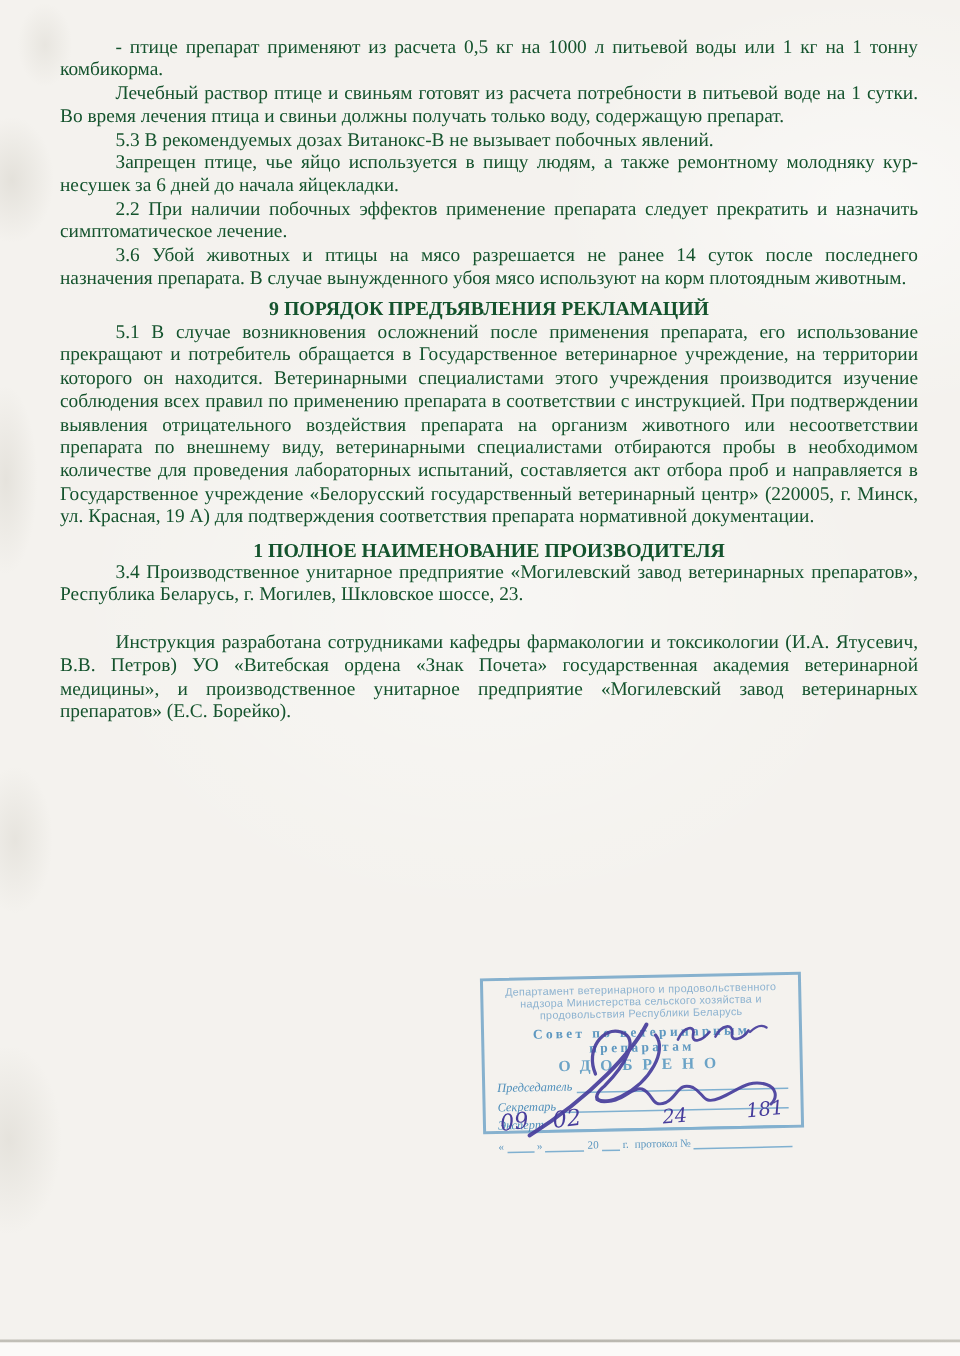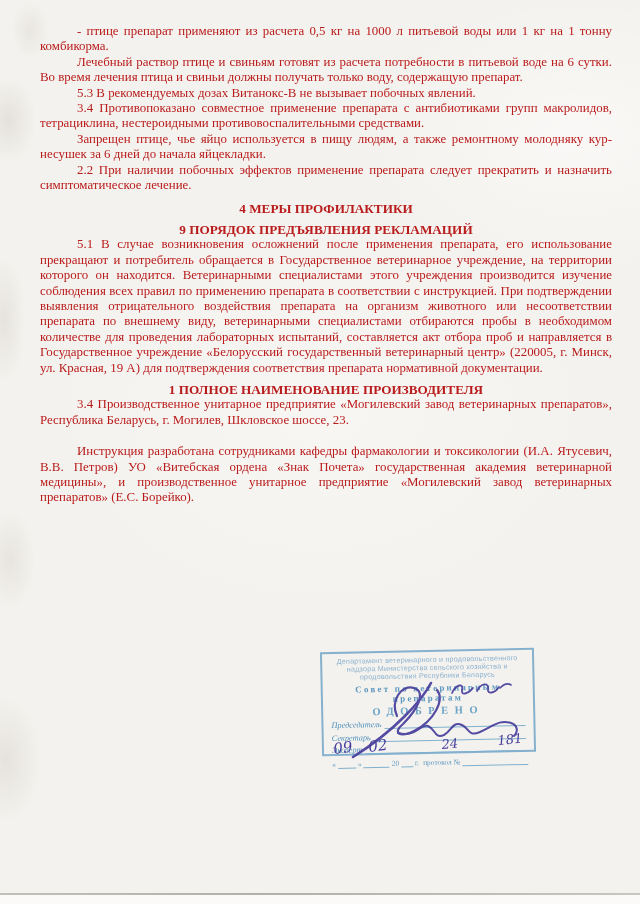--- a/index.html
+++ b/index.html
@@ -15,21 +15,21 @@
       radial-gradient(40px 60px at 8px 120px, rgba(170,165,150,.22), transparent 70%),
       radial-gradient(30px 90px at 4px 320px, rgba(170,165,150,.20), transparent 70%),
       radial-gradient(36px 70px at 10px 560px, rgba(170,165,150,.18), transparent 70%),
       radial-gradient(50px 90px at 6px 760px, rgba(170,165,150,.20), transparent 70%),
       radial-gradient(26px 40px at 30px 30px, rgba(170,165,150,.16), transparent 70%),
       radial-gradient(300px 200px at 90% 15%, rgba(255,255,255,.5), transparent 70%),
       radial-gradient(400px 300px at 50% 45%, rgba(255,255,255,.35), transparent 70%);
   }
   .textcol{
     position:absolute;left:40px;right:28px;top:24px;
-    font-size:12.9px;line-height:15.4px;color:#b91c1c;
+    font-size:12.9px;line-height:15.4px;color:#14532d;
     text-align:justify;
   }
   .para{margin:0;text-indent:37px;}
   .heading{margin:0;text-align:center;font-weight:700;text-indent:0;font-size:13.2px;}
   .mt-h4{margin-top:8px;}
   .mt-h5{margin-top:5px;}
   .mt-h6{margin-top:6px;}
   .mt-final{margin-top:16px;}
   
   .stamp{
@@ -79,26 +79,25 @@
   }
   .below-edge{position:absolute;left:0;right:0;top:895px;bottom:0;background:#fbfaf8;}
 </style>
 </head>
 <body>
 
 <div class="paper-noise"></div>
 
 <div class="textcol">
   <p class="para">- птице препарат применяют из расчета 0,5 кг на 1000 л питьевой воды или 1 кг на 1 тонну комбикорма.</p>
-  <p class="para">Лечебный раствор птице и свиньям готовят из расчета  потребности в питьевой воде на 6 сутки. Во время лечения птица и свиньи должны получать только воду, содержащую препарат.</p>
+  <p class="para">Лечебный раствор птице и свиньям готовят из расчета  потребности в питьевой воде на 1 сутки. Во время лечения птица и свиньи должны получать только воду, содержащую препарат.</p>
   <p class="para">5.3 В рекомендуемых дозах Витанокс-В не вызывает побочных явлений.</p>
-  <p class="para">3.4 Противопоказано совместное применение препарата с антибиотиками групп макролидов, тетрациклина, нестероидными противовоспалительными средствами.</p>
   <p class="para">Запрещен птице, чье яйцо используется в пищу людям, а также ремонтному молодняку кур-несушек за 6 дней до начала яйцекладки.</p>
   <p class="para">2.2 При наличии побочных эффектов применение препарата следует прекратить и назначить симптоматическое лечение.</p>
-  <p class="heading mt-h4">4 МЕРЫ ПРОФИЛАКТИКИ</p>
+  <p class="para">3.6 Убой животных  и птицы на мясо разрешается не ранее 14 суток после последнего назначения препарата. В случае вынужденного убоя мясо используют на корм  плотоядным животным.</p>
   <p class="heading mt-h5">9 ПОРЯДОК ПРЕДЪЯВЛЕНИЯ РЕКЛАМАЦИЙ</p>
   <p class="para">5.1 В случае возникновения осложнений после применения препарата, его использование прекращают и потребитель обращается в Государственное ветеринарное учреждение, на территории которого он находится. Ветеринарными специалистами этого учреждения производится изучение соблюдения всех правил по применению препарата в соответствии с инструкцией. При подтверждении выявления отрицательного воздействия препарата на организм животного или несоответствии препарата по внешнему виду, ветеринарными специалистами отбираются пробы в необходимом количестве для проведения лабораторных испытаний, составляется акт отбора проб и направляется в Государственное учреждение «Белорусский государственный ветеринарный центр» (220005, г. Минск, ул. Красная, 19 А) для подтверждения соответствия препарата нормативной документации.</p>
   <p class="heading mt-h6">1 ПОЛНОЕ НАИМЕНОВАНИЕ ПРОИЗВОДИТЕЛЯ</p>
   <p class="para">3.4 Производственное унитарное предприятие  «Могилевский завод ветеринарных препаратов», Республика Беларусь, г. Могилев, Шкловское шоссе, 23.</p>
   <p class="para mt-final">Инструкция разработана сотрудниками кафедры фармакологии и токсикологии (И.А. Ятусевич, В.В. Петров) УО «Витебская ордена «Знак Почета» государственная академия ветеринарной медицины»,  и производственное унитарное предприятие «Могилевский завод ветеринарных препаратов» (Е.С. Борейко).</p>
 </div>
 
 <div class="stamp">
   <div class="stamp-authority">
     <div>Департамент ветеринарного и продовольственного</div>

